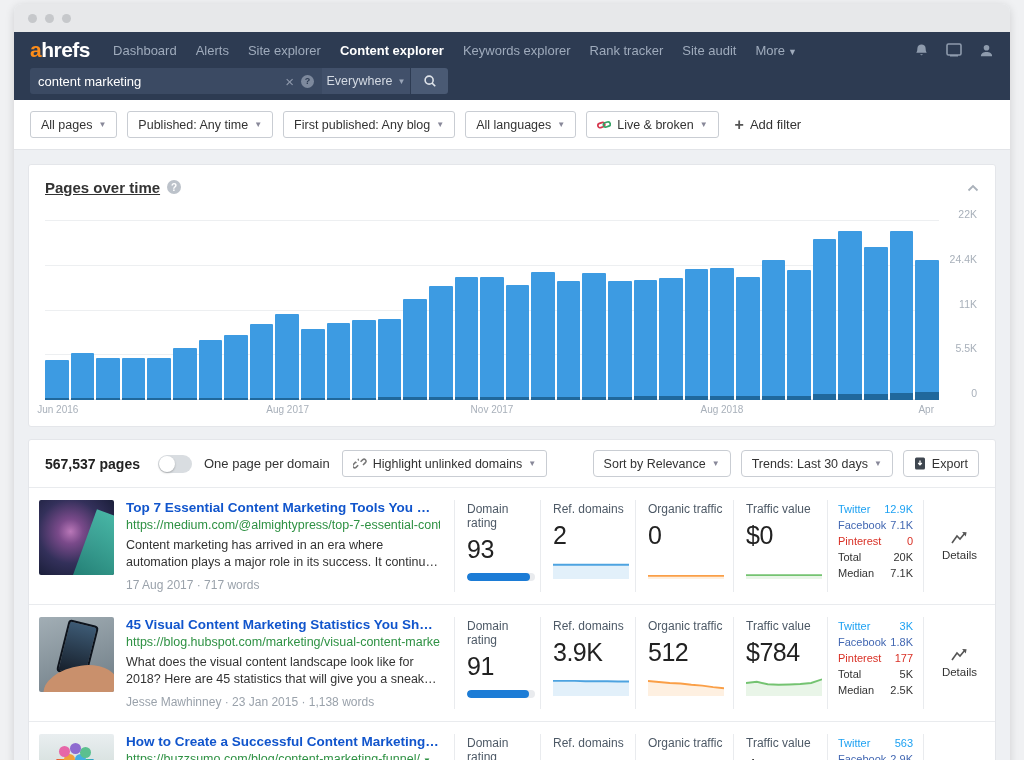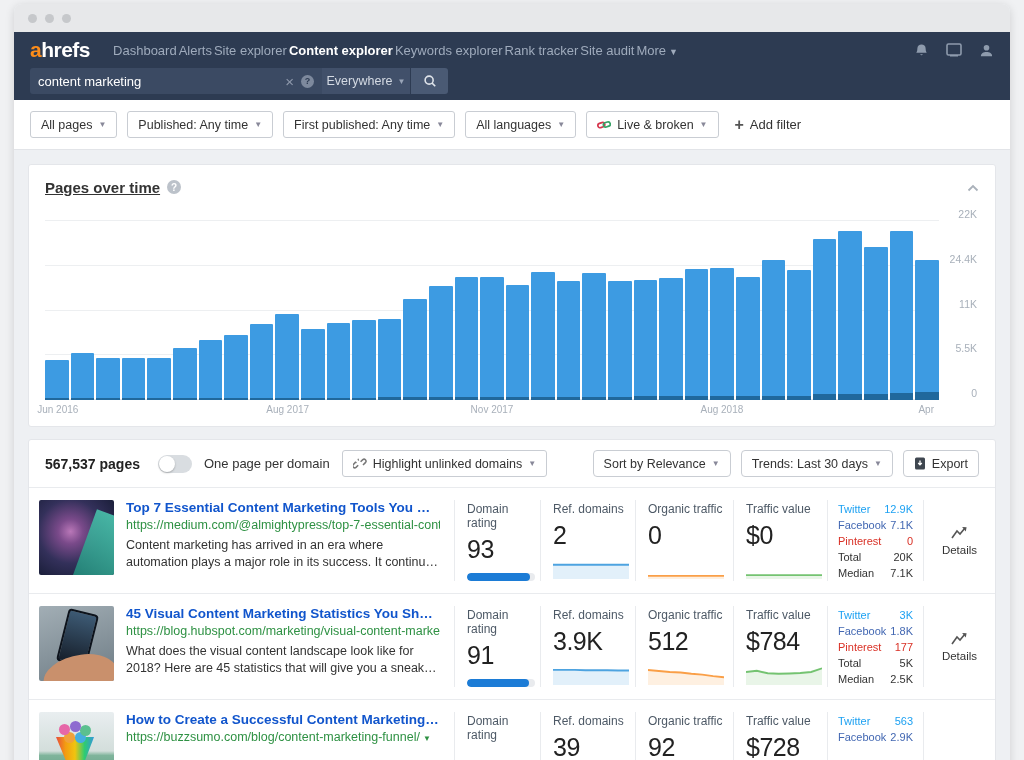--- a/index.html
+++ b/index.html
@@ -104,21 +104,21 @@
 <div class="window">
 
   <div class="titlebar">
     <div class="dot"></div>
     <div class="dot"></div>
     <div class="dot"></div>
   </div>
 
   <div class="navbar">
     <div class="logo"><span class="a">a</span><span class="rest">hrefs</span></div>
-    <div id="nav-items" style="display:flex;gap:2px;align-items:center;">
+    <div id="nav-items" style="display:flex;gap:19px;align-items:center;">
         <span class="nav-item">Dashboard</span>
         <span class="nav-item">Alerts</span>
         <span class="nav-item">Site explorer</span>
         <span class="nav-item active">Content explorer</span>
         <span class="nav-item">Keywords explorer</span>
         <span class="nav-item">Rank tracker</span>
         <span class="nav-item">Site audit</span>
         <span class="nav-item">More<span class="caret">▼</span></span>
       </div>
     <div class="nav-right">
@@ -166,21 +166,21 @@
     <span id="filter-items" style="display:inline-flex;gap:10px;align-items:center;">
         <button class="filter-btn">
           <span>All pages</span>
           <span class="caret">▼</span>
         </button>
         <button class="filter-btn">
           <span>Published: Any time</span>
           <span class="caret">▼</span>
         </button>
         <button class="filter-btn">
-          <span>First published: Any time</span>
+          <span>First published: Any blog</span>
           <span class="caret">▼</span>
         </button>
         <button class="filter-btn">
           <span>All languages</span>
           <span class="caret">▼</span>
         </button>
         <button class="filter-btn">
           <svg width="14" height="12" viewBox="0 0 14 12">
             <rect x="0.8" y="4" width="7" height="4.4" rx="2.2" fill="none" stroke="#d6384f" stroke-width="1.7" transform="rotate(-18 4 6)"></rect>
             <rect x="6.2" y="3.2" width="7" height="4.4" rx="2.2" fill="none" stroke="#36a266" stroke-width="1.7" transform="rotate(-18 10 5)"></rect>
@@ -367,20 +367,21 @@
         </button>
       </div>
     </div>
     <div id="rows">
         <div class="row">
           <div class="thumb thumb-galaxy"></div>
           <div class="r-main">
             <a class="r-title">Top 7 Essential Content Marketing Tools You Need in 2017</a>
             <div class="r-url">https://medium.com/@almightypress/top-7-essential-conte...</div>
             <div class="r-desc">Content marketing has arrived in an era where automation plays a major role in its success. It continues to change rapidly due to the…</div>
+            <div class="r-meta">17 Aug 2017 · 717 words</div>
           </div>
           <div class="stat dr">
             <div class="stat-label">Domain rating</div>
             <div class="stat-value">93</div>
             <div class="dr-track">
               <div class="dr-fill" style="width: 93%;"></div>
             </div>
           </div>
           <div class="stat rd">
             <div class="stat-label">Ref. domains</div>
@@ -435,20 +436,21 @@
             </svg>
             <span>Details</span>
           </div>
         </div>
         <div class="row">
           <div class="thumb thumb-phone"></div>
           <div class="r-main">
             <a class="r-title">45 Visual Content Marketing Statistics You Should Know…</a>
             <div class="r-url">https://blog.hubspot.com/marketing/visual-content-marketi...</div>
             <div class="r-desc">What does the visual content landscape look like for 2018? Here are 45 statistics that will give you a sneak peek.and promotion? Take our</div>
+            <div class="r-meta">Jesse Mawhinney · 23 Jan 2015 · 1,138 words</div>
           </div>
           <div class="stat dr">
             <div class="stat-label">Domain rating</div>
             <div class="stat-value">91</div>
             <div class="dr-track">
               <div class="dr-fill" style="width: 91%;"></div>
             </div>
           </div>
           <div class="stat rd">
             <div class="stat-label">Ref. domains</div>

